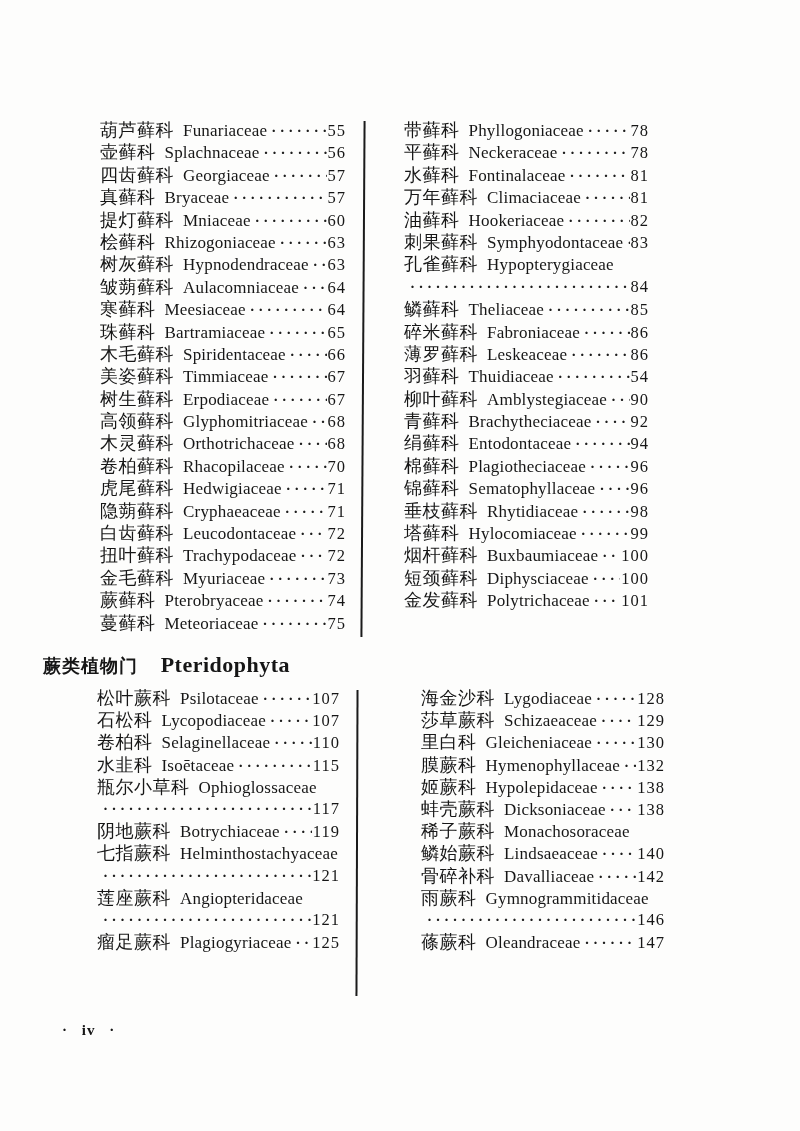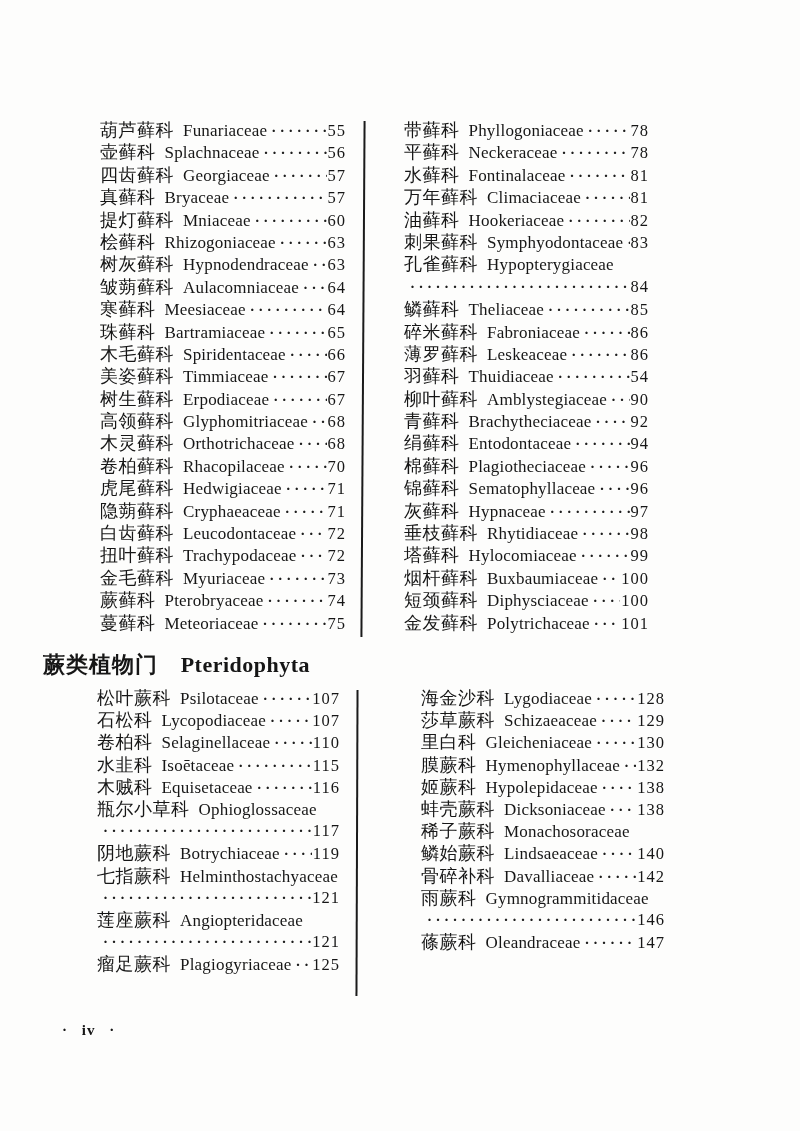--- a/index.html
+++ b/index.html
@@ -74,21 +74,21 @@
 
   
   .section-heading {
     position: absolute;
     left: 43px;
     top: 650px;
     white-space: nowrap;
     font-weight: 700;
   }
   .h-cn {
-    font-size: 22px;
+    font-size: 18px;
     letter-spacing: 1px;
     font-weight: 700;
   }
   .h-latin {
     font-family: "Liberation Serif", serif;
     font-size: 22px;
     font-weight: 700;
     margin-left: 16px;
     letter-spacing: 0.5px;
   }
@@ -347,26 +347,20 @@
         <span class="leader"></span>
         <span class="pg">96</span>
       </div>
       <div class="toc-row">
         <span class="cn">锦藓科</span>
         <span class="latin">Sematophyllaceae</span>
         <span class="leader"></span>
         <span class="pg">96</span>
       </div>
       <div class="toc-row">
-        <span class="cn">灰藓科</span>
-        <span class="latin">Hypnaceae</span>
-        <span class="leader"></span>
-        <span class="pg">97</span>
-      </div>
-      <div class="toc-row">
         <span class="cn">垂枝藓科</span>
         <span class="latin">Rhytidiaceae</span>
         <span class="leader"></span>
         <span class="pg">98</span>
       </div>
       <div class="toc-row">
         <span class="cn">塔藓科</span>
         <span class="latin">Hylocomiaceae</span>
         <span class="leader"></span>
         <span class="pg">99</span>
@@ -415,26 +409,20 @@
         <span class="leader"></span>
         <span class="pg">110</span>
       </div>
       <div class="toc-row">
         <span class="cn">水韭科</span>
         <span class="latin">Isoētaceae</span>
         <span class="leader"></span>
         <span class="pg">115</span>
       </div>
       <div class="toc-row">
-        <span class="cn">木贼科</span>
-        <span class="latin">Equisetaceae</span>
-        <span class="leader"></span>
-        <span class="pg">116</span>
-      </div>
-      <div class="toc-row">
         <span class="cn">瓶尔小草科</span>
         <span class="latin">Ophioglossaceae</span>
       </div>
       <div class="toc-row wrap-line">
         <span class="leader"></span>
         <span class="pg">117</span>
       </div>
       <div class="toc-row">
         <span class="cn">阴地蕨科</span>
         <span class="latin">Botrychiaceae</span>

